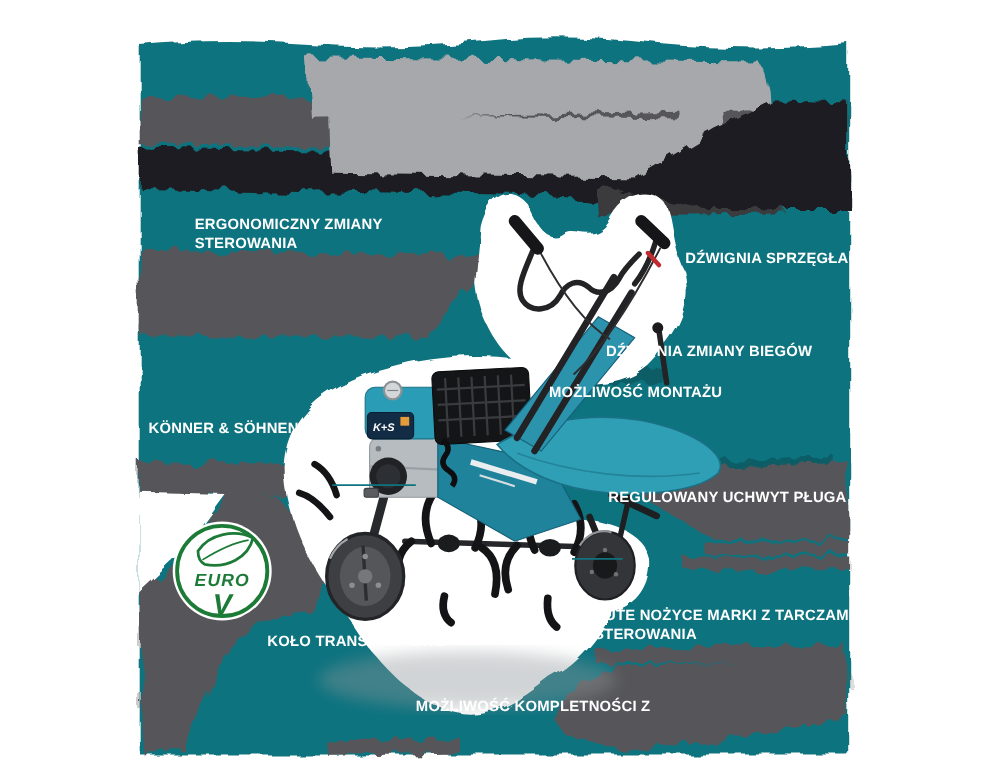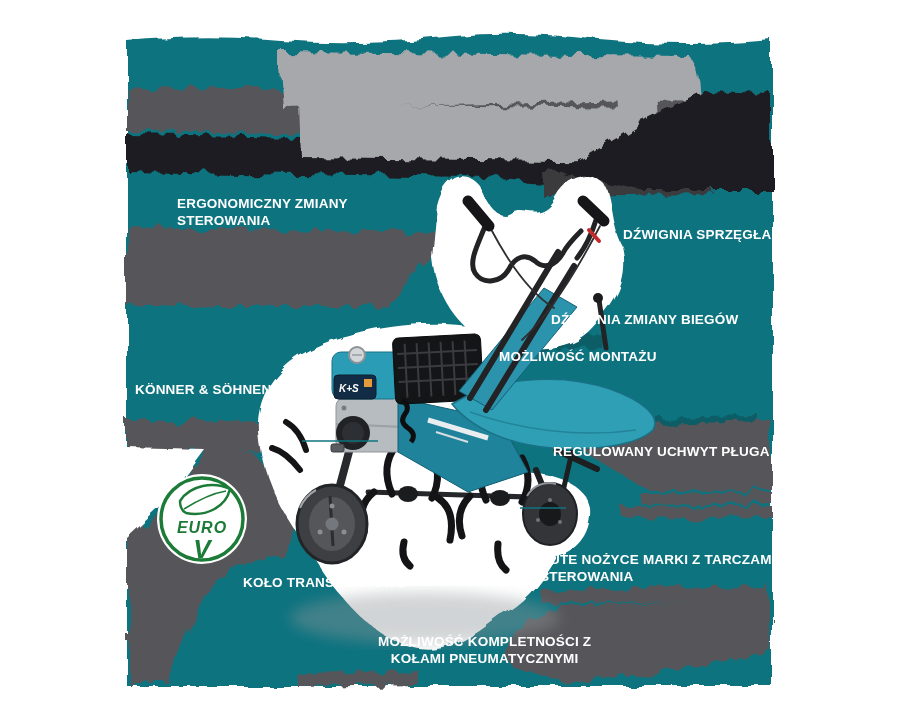--- a/index.html
+++ b/index.html
@@ -222,21 +222,20 @@
   </div>
   <div class="lbl" id="lbl-kolo">
     <span>KOŁO TRANSPORTOWE</span>
   </div>
   <div class="lbl" id="lbl-kute">
     <span>KUTE NOŻYCE MARKI Z TARCZAMI</span>
     <span>STEROWANIA</span>
   </div>
   <div class="lbl" id="lbl-komplet">
     <span>MOŻLIWOŚĆ KOMPLETNOŚCI Z</span>
-    <span>KOŁAMI PNEUMATYCZNYMI</span>
   </div>
 
   <div class="euro-badge">
     <svg width="94" height="94" viewBox="0 0 94 94">
       <circle cx="47" cy="47" r="45" fill="#ffffff"></circle>
       <circle cx="47" cy="47" r="41" fill="#ffffff" stroke="#1d7b38" stroke-width="3.5"></circle>
       <path d="M25,29 C35,13 59,9 75,17 C71,35 51,45 31,41 C27,39 25,34 25,29 Z" fill="#ffffff" stroke="#1d7b38" stroke-width="2.5"></path>
       <path d="M29,37 C45,27 59,21 71,19" stroke="#1d7b38" stroke-width="1.5" fill="none"></path>
       <text x="47" y="61" text-anchor="middle" font-family="Liberation Sans, sans-serif" font-size="16" font-weight="700" font-style="italic" letter-spacing="1" fill="#1d7b38">EURO</text>
       <text x="47" y="86" text-anchor="middle" font-family="Liberation Sans, sans-serif" font-size="26" font-weight="700" font-style="italic" fill="#1d7b38">V</text>

